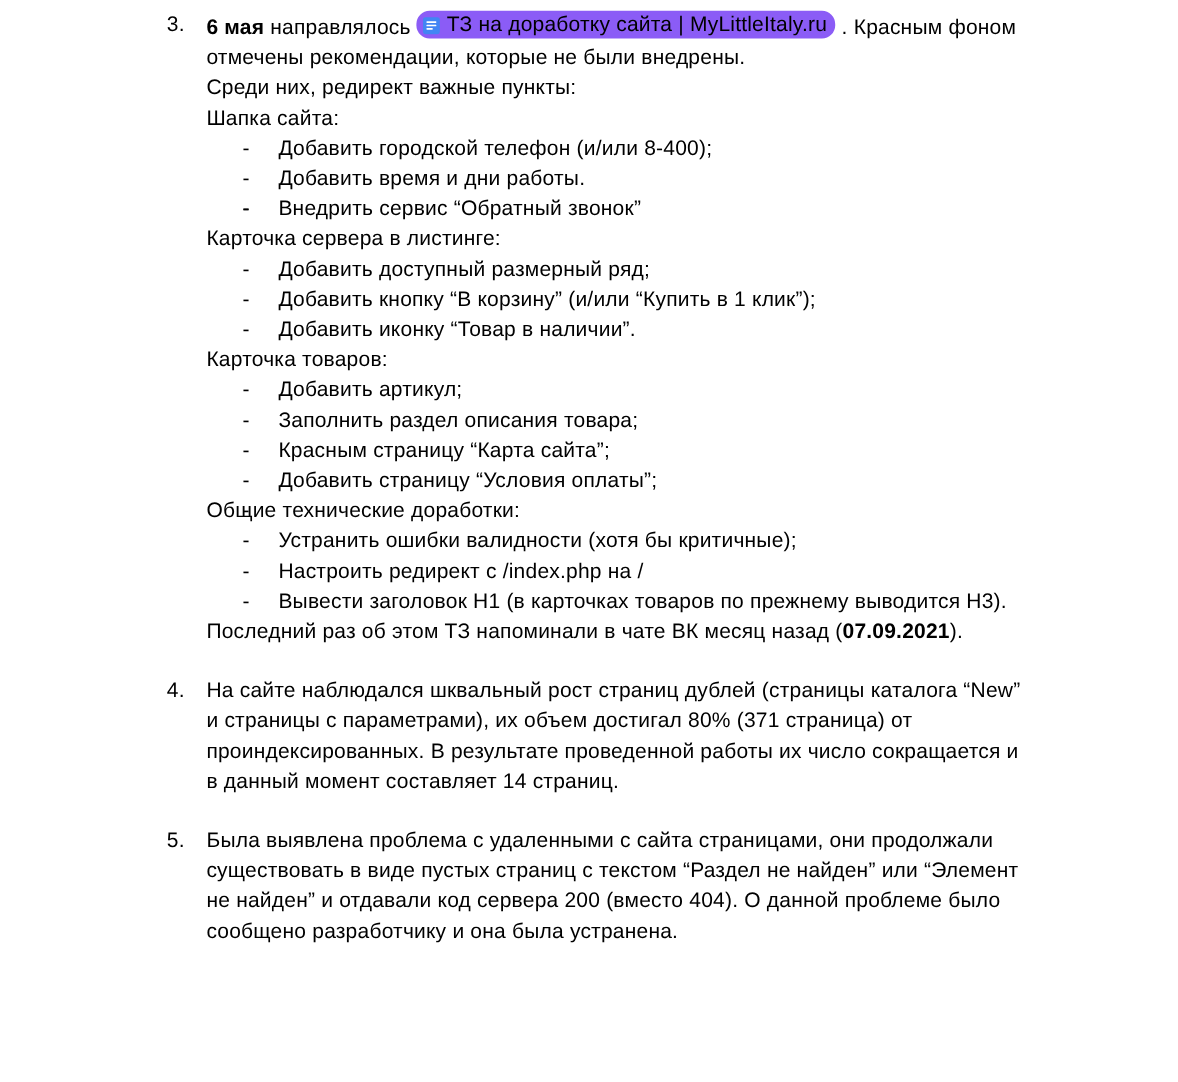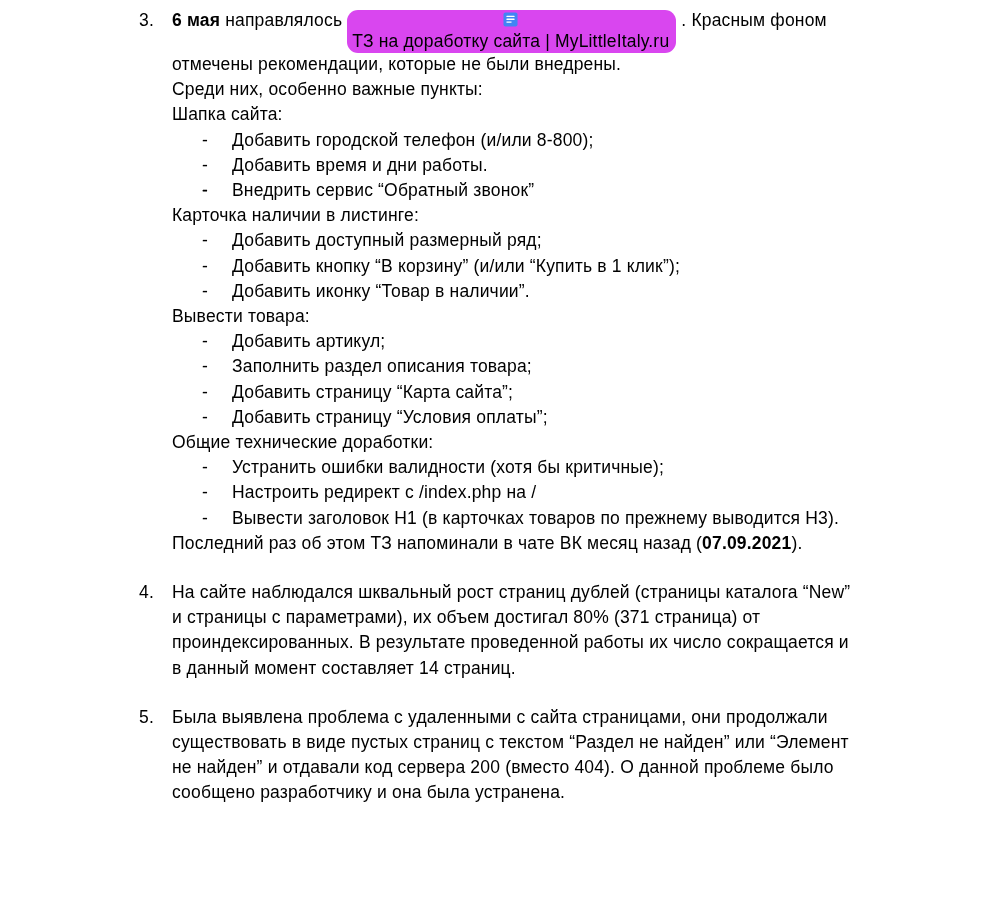--- a/index.html
+++ b/index.html
@@ -74,31 +74,30 @@
     top: 0;
     font-size: 17.5px;
     line-height: 25.2px;
   }
 
   
   .chip {
     display: inline-flex;
     align-items: center;
     gap: 5px;
-    background: #d946ef;
+    background: #8b5cf6;
     border-radius: 11px;
     padding: 1px 7px 1px 5px;
     vertical-align: baseline;
     line-height: 21px;
     white-space: nowrap;
     text-decoration: none;
     color: #000000;
     position: relative;
     top: 1px;
-    flex-direction: column;
   }
   .chip-label {
     font-size: 17.5px;
     line-height: 21px;
     color: #000000;
   }
   .docs-icon {
     display: inline-block;
     width: 15px;
     height: 15px;
@@ -124,79 +123,79 @@
             <span class="docs-icon"><svg viewBox="0 0 16 16" width="15" height="15" xmlns="http://www.w3.org/2000/svg">
                 <rect x="0.5" y="0.5" width="15" height="15" rx="2.2" fill="#4285f4"></rect>
                 <rect x="3.6" y="4.0" width="8.8" height="1.45" rx="0.5" fill="#ffffff"></rect>
                 <rect x="3.6" y="7.0" width="8.8" height="1.45" rx="0.5" fill="#ffffff"></rect>
                 <rect x="3.6" y="10.0" width="5.6" height="1.45" rx="0.5" fill="#ffffff"></rect>
               </svg></span>
             <span class="chip-label">ТЗ на доработку сайта | MyLittleItaly.ru</span>
           </a><span> . Красным фоном отмечены рекомендации, которые не были внедрены.</span>
       </p>
 
-      <p class="para">Среди них, особенно важные пункты:</p>
+      <p class="para">Среди них, редирект важные пункты:</p>
 
       <p class="para">Шапка сайта:</p>
       <ul class="dash-list">
         <li class="dash-item">
           <span class="dash-marker">-</span>
-          <span>Добавить городской телефон (</span><span class="i">и/или</span><span> 8-800);</span>
+          <span>Добавить городской телефон (</span><span class="i">и/или</span><span> 8-400);</span>
         </li>
         <li class="dash-item">
           <span class="dash-marker">-</span>
           <span>Добавить время и дни работы.</span>
         </li>
       </ul>
 
       <ul class="dash-list">
         <li class="dash-item">
           <span class="dash-marker">-</span>
         </li>
       </ul>
 
       <ul class="dash-list">
         <li class="dash-item">
           <span class="dash-marker">-</span>
           <span>Внедрить сервис “Обратный звонок”</span>
         </li>
       </ul>
 
-      <p class="para">Карточка наличии в листинге:</p>
+      <p class="para">Карточка сервера в листинге:</p>
       <ul class="dash-list">
         <li class="dash-item">
           <span class="dash-marker">-</span>
           <span>Добавить доступный размерный ряд;</span>
         </li>
         <li class="dash-item">
           <span class="dash-marker">-</span>
           <span>Добавить кнопку “В корзину” (</span><span class="i">и/или</span><span> “Купить в 1 клик”);</span>
         </li>
         <li class="dash-item">
           <span class="dash-marker">-</span>
           <span>Добавить иконку “Товар в наличии”.</span>
         </li>
       </ul>
 
-      <p class="para">Вывести товара:</p>
+      <p class="para">Карточка товаров:</p>
       <ul class="dash-list">
         <li class="dash-item">
           <span class="dash-marker">-</span>
           <span>Добавить артикул;</span>
         </li>
         <li class="dash-item">
           <span class="dash-marker">-</span>
           <span>Заполнить раздел описания товара;</span>
         </li>
       </ul>
 
       <ul class="dash-list">
         <li class="dash-item">
           <span class="dash-marker">-</span>
-          <span>Добавить страницу “Карта сайта”;</span>
+          <span>Красным страницу “Карта сайта”;</span>
         </li>
         <li class="dash-item">
           <span class="dash-marker">-</span>
           <span>Добавить страницу “Условия оплаты”;</span>
         </li>
         <li class="dash-item">
           <span class="dash-marker">-</span>
         </li>
       </ul>
 

